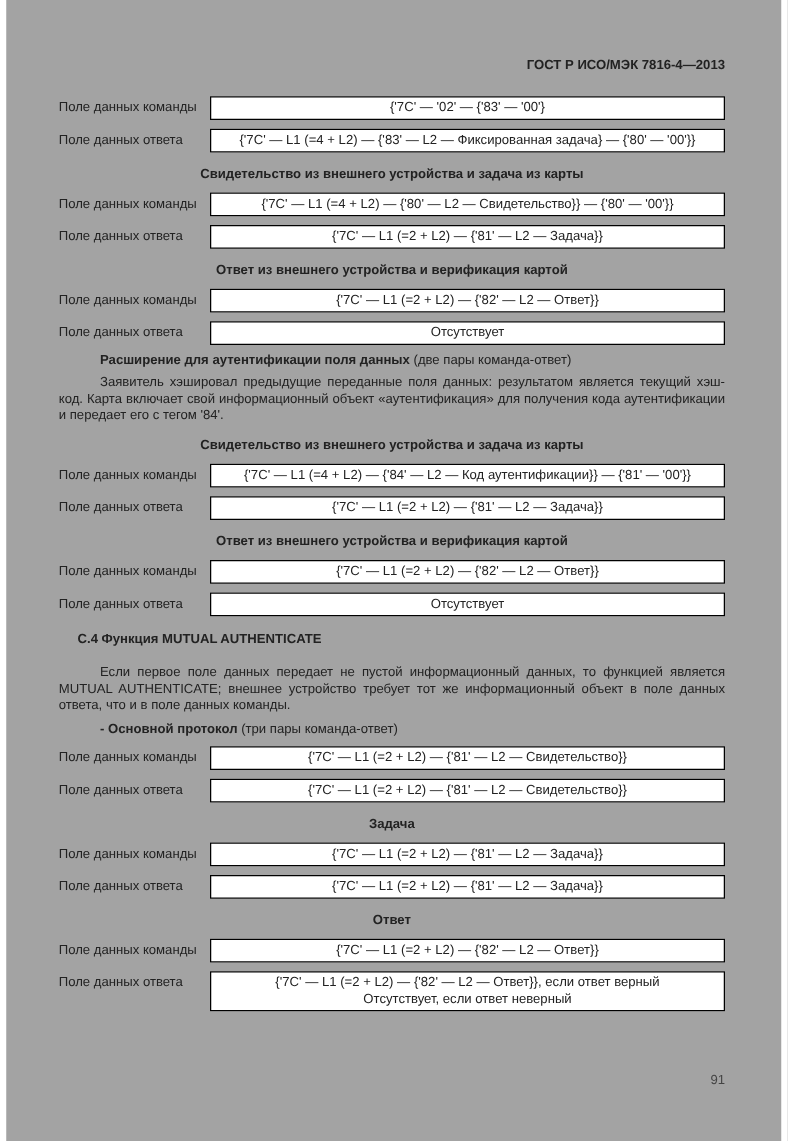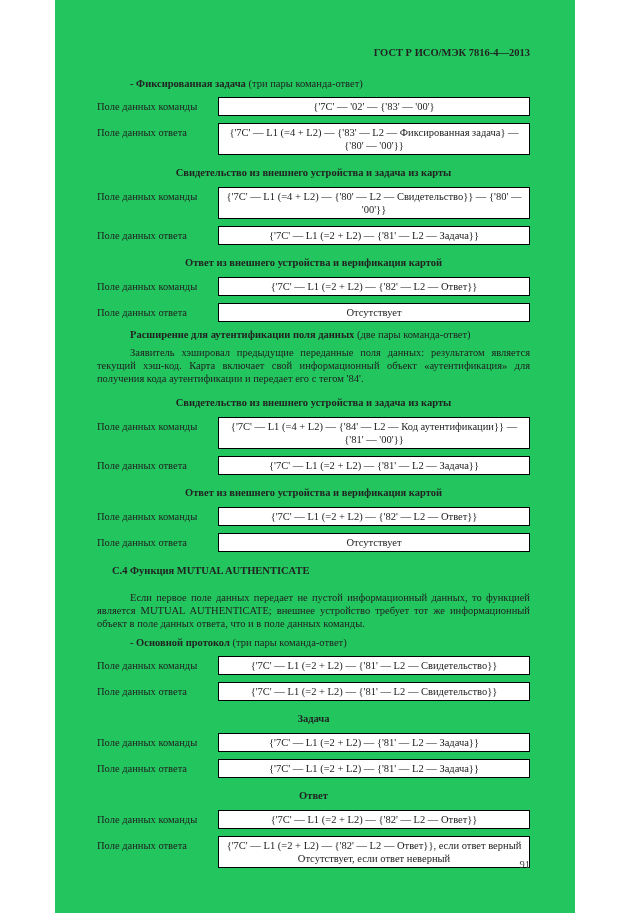--- a/index.html
+++ b/index.html
@@ -1,20 +1,20 @@
 <!DOCTYPE html>
 <html><head>
 <meta charset="utf-8">
 <style>
   * { box-sizing: border-box; }
   html, body { margin: 0; padding: 0; background: #ffffff; }
   .page {
-    width: 520px; height: 913px; margin: 0 auto; background: #22c55e;
+    width: 620px; height: 913px; margin: 0 auto; background: #a3a3a3;
     position: relative; overflow: hidden;
-    font-family: Liberation Serif, serif;
+    font-family: Liberation Sans, sans-serif;
     font-size: 10.5px; color: #222222; line-height: 13px;
   }
   .content { padding: 46px 45px 0 42px; }
   .doc-header { text-align: right; font-weight: 700; font-size: 10.5px; margin-bottom: 18px; }
   .b { font-weight: 700; }
   .intro-line { padding-left: 33px; margin: 6px 0 5px; }
   .center-heading { text-align: center; font-weight: 700; margin: 11px 0 8px; }
   .row { display: flex; align-items: flex-start; margin-top: 7px; }
   .row-label { flex: 0 0 121px; padding-top: 3px; }
   .row-value { flex: 1; border: 1px solid #000000; padding: 2px 6px; min-height: 17px; background: #ffffff; text-align: center; }
@@ -24,21 +24,20 @@
   .page-number { position: absolute; right: 45px; bottom: 42px; font-size: 10.5px; color: #444444; }
 </style>
 </head>
 <body>
 
 <div class="page">
   <div class="content">
 
     <div class="doc-header">ГОСТ Р ИСО/МЭК 7816-4—2013</div>
 
-    <div class="intro-line"><span class="b">- Фиксированная задача</span><span> (три пары команда-ответ)</span></div>
 
 
     <div class="row">
       <div class="row-label">Поле данных команды</div>
       <div class="row-value">{'7C' — '02' — {'83'  — '00'}</div>
     </div>
     <div class="row">
       <div class="row-label">Поле данных ответа</div>
       <div class="row-value">{'7C' — L1 (=4 + L2) — {'83' — L2 — Фиксированная задача} — {'80'  — '00'}}</div>
     </div>

